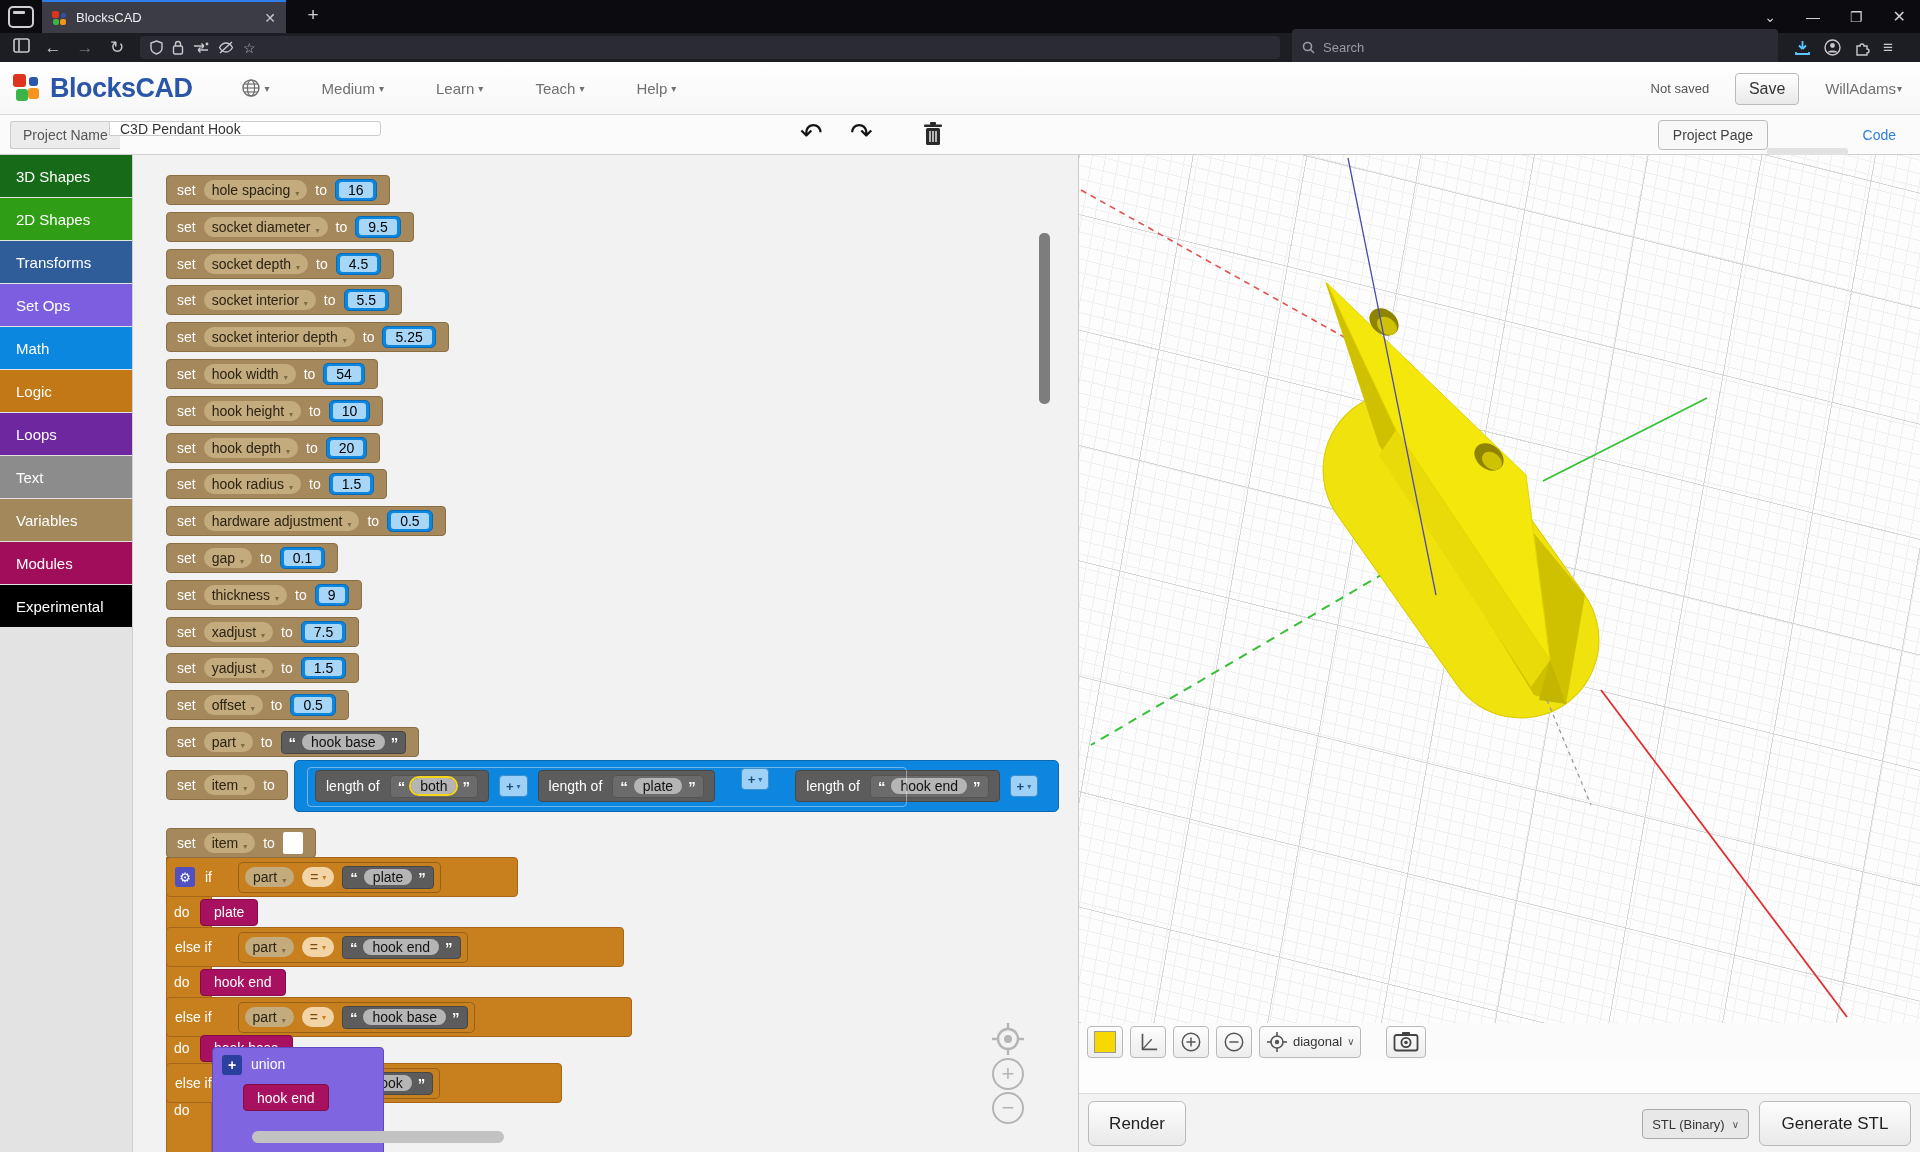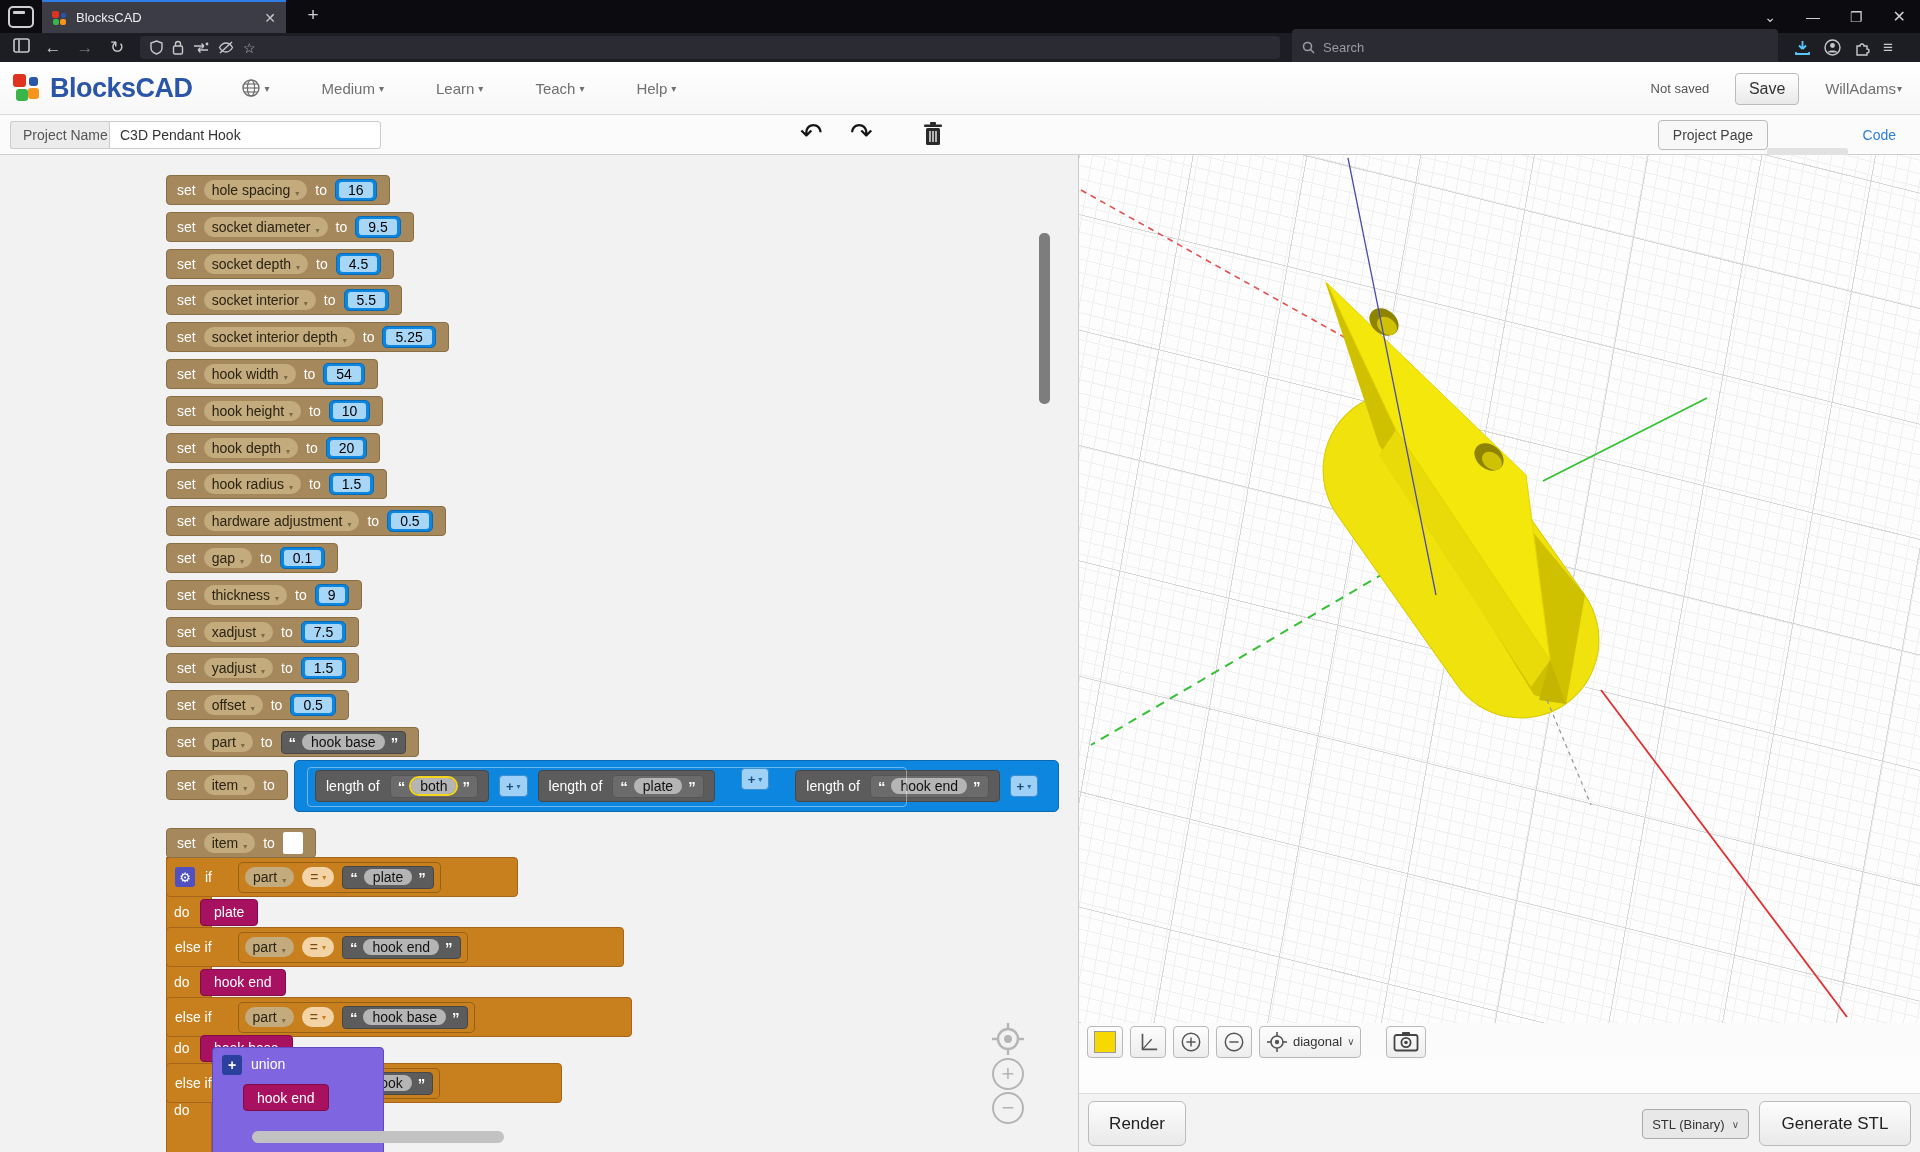--- a/index.html
+++ b/index.html
@@ -39,21 +39,21 @@
   .menus { display:flex; align-items:center; gap:52px; margin-left:48px; }
   .caret-g { font-size:10px; color:#707070; }
   .hdr-right { position:absolute; right:18px; top:0; height:53px; display:flex; align-items:center; gap:26px; }
   .notsaved { font-size:13px; color:#555; }
   .savebtn { width:64px; height:32px; background:linear-gradient(#ffffff,#e9e9e9); border:1px solid #bbb; border-radius:4px; font-size:16px; color:#333; display:flex; align-items:center; justify-content:center; }
   .userbtn { color:#707070; font-size:15px; display:flex; gap:1px; align-items:center; }
 
   
   .toolrow { position:absolute; left:0; top:115px; width:1920px; height:40px; background:#fbfbfb; border-bottom:1px solid #cfcfcf; }
   .pn-label { position:absolute; left:10px; top:6px; height:28px; background:#ececec; border:1px solid #ccc; border-right:none; border-radius:3px 0 0 3px; display:flex; align-items:center; padding:0 12px; font-size:14px; color:#555; }
-  .pn-input { position:absolute; left:109px; top:6px; width:272px; height:28px; background:#fff; border:1px solid #ccc; border-radius:0 3px 3px 0; font-size:14px; color:#333; display:flex; align-items:center; padding:0 10px; }
+  .pn-input { position:absolute; left:109px; top:6px; width:272px; height:15px; background:#fff; border:1px solid #ccc; border-radius:0 3px 3px 0; font-size:14px; color:#333; display:flex; align-items:center; padding:0 10px; }
   .undo { position:absolute; left:800px; top:2px; font-size:27px; color:#141414; }
   .redo { position:absolute; left:850px; top:2px; font-size:27px; color:#141414; }
   .trashbtn { position:absolute; left:922px; top:6px; }
   .ppage { position:absolute; right:152px; top:5px; height:30px; background:#f8f8f8; border:1px solid #bbb; border-radius:4px; display:flex; align-items:center; padding:0 14px; font-size:14px; color:#444; }
   .blockstab { position:absolute; right:72px; top:5px; height:30px; background:#e2e2e2; border-radius:3px; display:flex; align-items:center; padding:0 20px; font-size:14px; color:#222;margin-top:28px; }
   .codetab { position:absolute; right:14px; top:5px; height:30px; display:flex; align-items:center; padding:0 10px; font-size:14px; color:#2f7ed8; }
 
   
   .sidebar { position:absolute; left:0; top:155px; width:133px; height:997px; background:#e3e3e3; border-right:1px solid #cfcfcf; }
   .cat { height:42px; margin-bottom:1px; display:flex; align-items:center; padding-left:16px; color:#fff; font-size:15px; }
@@ -262,20 +262,33 @@
           <line x1="8" y1="10" x2="8" y2="21" stroke="#f2f2f2" stroke-width="1.4"></line>
           <line x1="11" y1="10" x2="11" y2="21" stroke="#f2f2f2" stroke-width="1.4"></line>
           <line x1="14" y1="10" x2="14" y2="21" stroke="#f2f2f2" stroke-width="1.4"></line>
         </svg>
     </span>
     <span class="ppage">Project Page</span>
     <span class="blockstab">Blocks</span>
     <span class="codetab">Code</span>
   </div>
 
+  <div class="sidebar" id="sidebar">
+      <div class="cat" style="background: rgb(23, 106, 23);">3D Shapes</div>
+      <div class="cat" style="background: rgb(47, 158, 20);">2D Shapes</div>
+      <div class="cat" style="background: rgb(47, 93, 154);">Transforms</div>
+      <div class="cat" style="background: rgb(124, 95, 224);">Set Ops</div>
+      <div class="cat" style="background: rgb(12, 135, 224);">Math</div>
+      <div class="cat" style="background: rgb(194, 120, 22);">Logic</div>
+      <div class="cat" style="background: rgb(111, 39, 160);">Loops</div>
+      <div class="cat" style="background: rgb(140, 140, 140);">Text</div>
+      <div class="cat" style="background: rgb(162, 136, 90);">Variables</div>
+      <div class="cat" style="background: rgb(160, 13, 88);">Modules</div>
+      <div class="cat" style="background: rgb(0, 0, 0);">Experimental</div>
+    </div>
 
   <div class="canvas" id="canvas">
 
     <div class="if-wrap" id="ifwrap">
         <div class="if-spine"></div>
         <div class="cond-row" style="top: 0px; width: 352px;">
           <span class="gearchip">⚙</span>
           <span>if</span>
           <span class="cond-grp">
             <span class="varchip">

